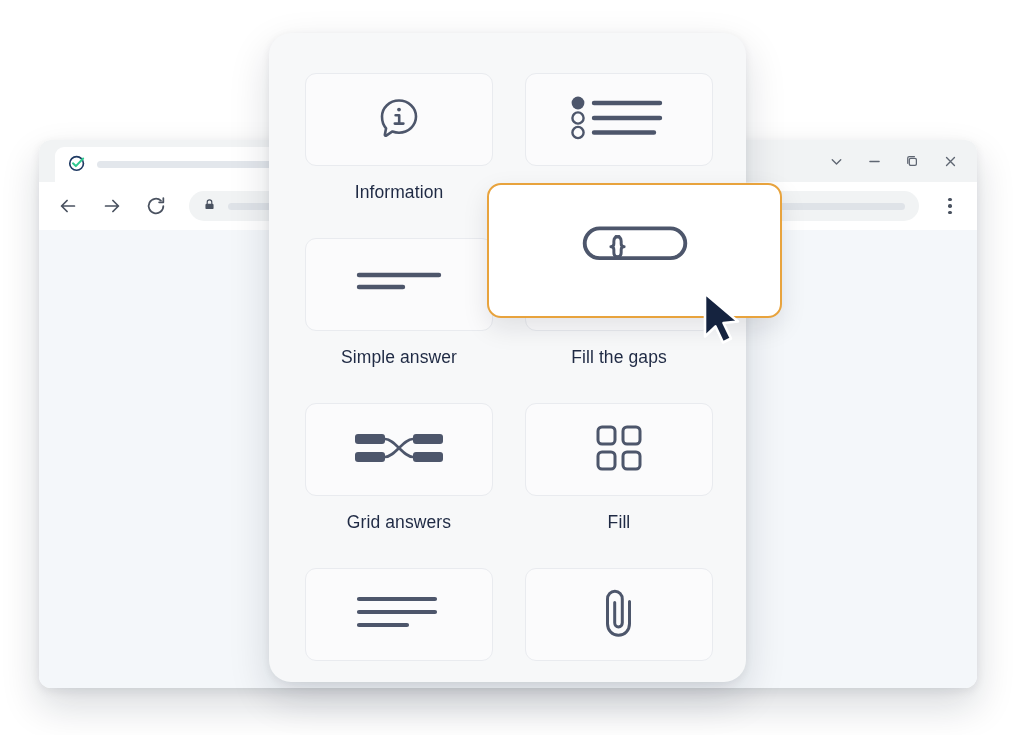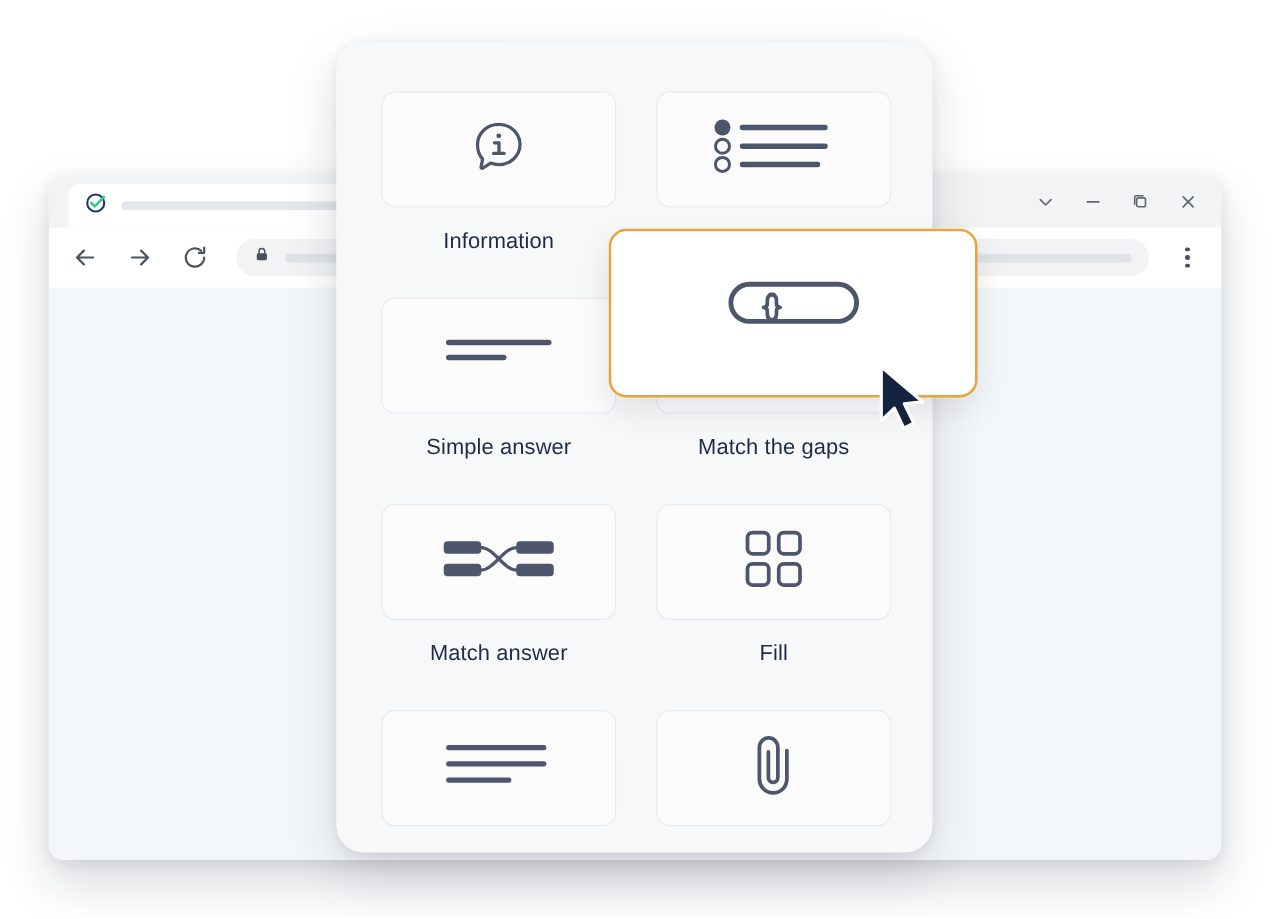--- a/index.html
+++ b/index.html
@@ -343,37 +343,37 @@
           <span class="ico">
             <svg width="110" height="56" viewBox="0 0 110 56" fill="none">
               <rect x="11" y="10" width="88" height="26" rx="13" stroke="#4d566b" stroke-width="3.4"></rect>
               <path d="M41 17c-3 0-4.5 1.5-4.5 4.2v2.3c0 1.8-1.2 2.6-2.6 2.6
                        1.4 0 2.6.8 2.6 2.6v2.3c0 2.7 1.5 4.2 4.5 4.2" stroke="#4d566b" stroke-width="2.6" stroke-linecap="round" stroke-linejoin="round"></path>
               <path d="M38.4 17c3 0 4.5 1.5 4.5 4.2v2.3c0 1.8 1.2 2.6 2.6 2.6
                        -1.4 0-2.6.8-2.6 2.6v2.3c0 2.7-1.5 4.2-4.5 4.2" stroke="#4d566b" stroke-width="2.6" stroke-linecap="round" stroke-linejoin="round"></path>
             </svg>
           </span>
         </div>
-        <div class="tile-label">Match the gaps</div>
+        <div class="tile-label">Fill the gaps</div>
       </div>
 
       <div class="picker-cell">
         <div class="tile">
           <span class="ico">
             <svg width="92" height="46" viewBox="0 0 92 46" fill="none">
               <rect x="2" y="9" width="30" height="10" rx="3" fill="#4d566b"></rect>
               <rect x="2" y="27" width="30" height="10" rx="3" fill="#4d566b"></rect>
               <rect x="60" y="9" width="30" height="10" rx="3" fill="#4d566b"></rect>
               <rect x="60" y="27" width="30" height="10" rx="3" fill="#4d566b"></rect>
               <path d="M32 14c10 0 18 18 28 18" stroke="#4d566b" stroke-width="2.6" stroke-linecap="round"></path>
               <path d="M32 32c10 0 18-18 28-18" stroke="#4d566b" stroke-width="2.6" stroke-linecap="round"></path>
             </svg>
           </span>
         </div>
-        <div class="tile-label">Match answer</div>
+        <div class="tile-label">Grid answers</div>
       </div>
 
       <div class="picker-cell">
         <div class="tile">
           <span class="ico">
             <svg width="48" height="48" viewBox="0 0 48 48" fill="none">
               <rect x="3" y="3" width="17" height="17" rx="4" stroke="#4d566b" stroke-width="3"></rect>
               <rect x="28" y="3" width="17" height="17" rx="4" stroke="#4d566b" stroke-width="3"></rect>
               <rect x="3" y="28" width="17" height="17" rx="4" stroke="#4d566b" stroke-width="3"></rect>
               <rect x="28" y="28" width="17" height="17" rx="4" stroke="#4d566b" stroke-width="3"></rect>

